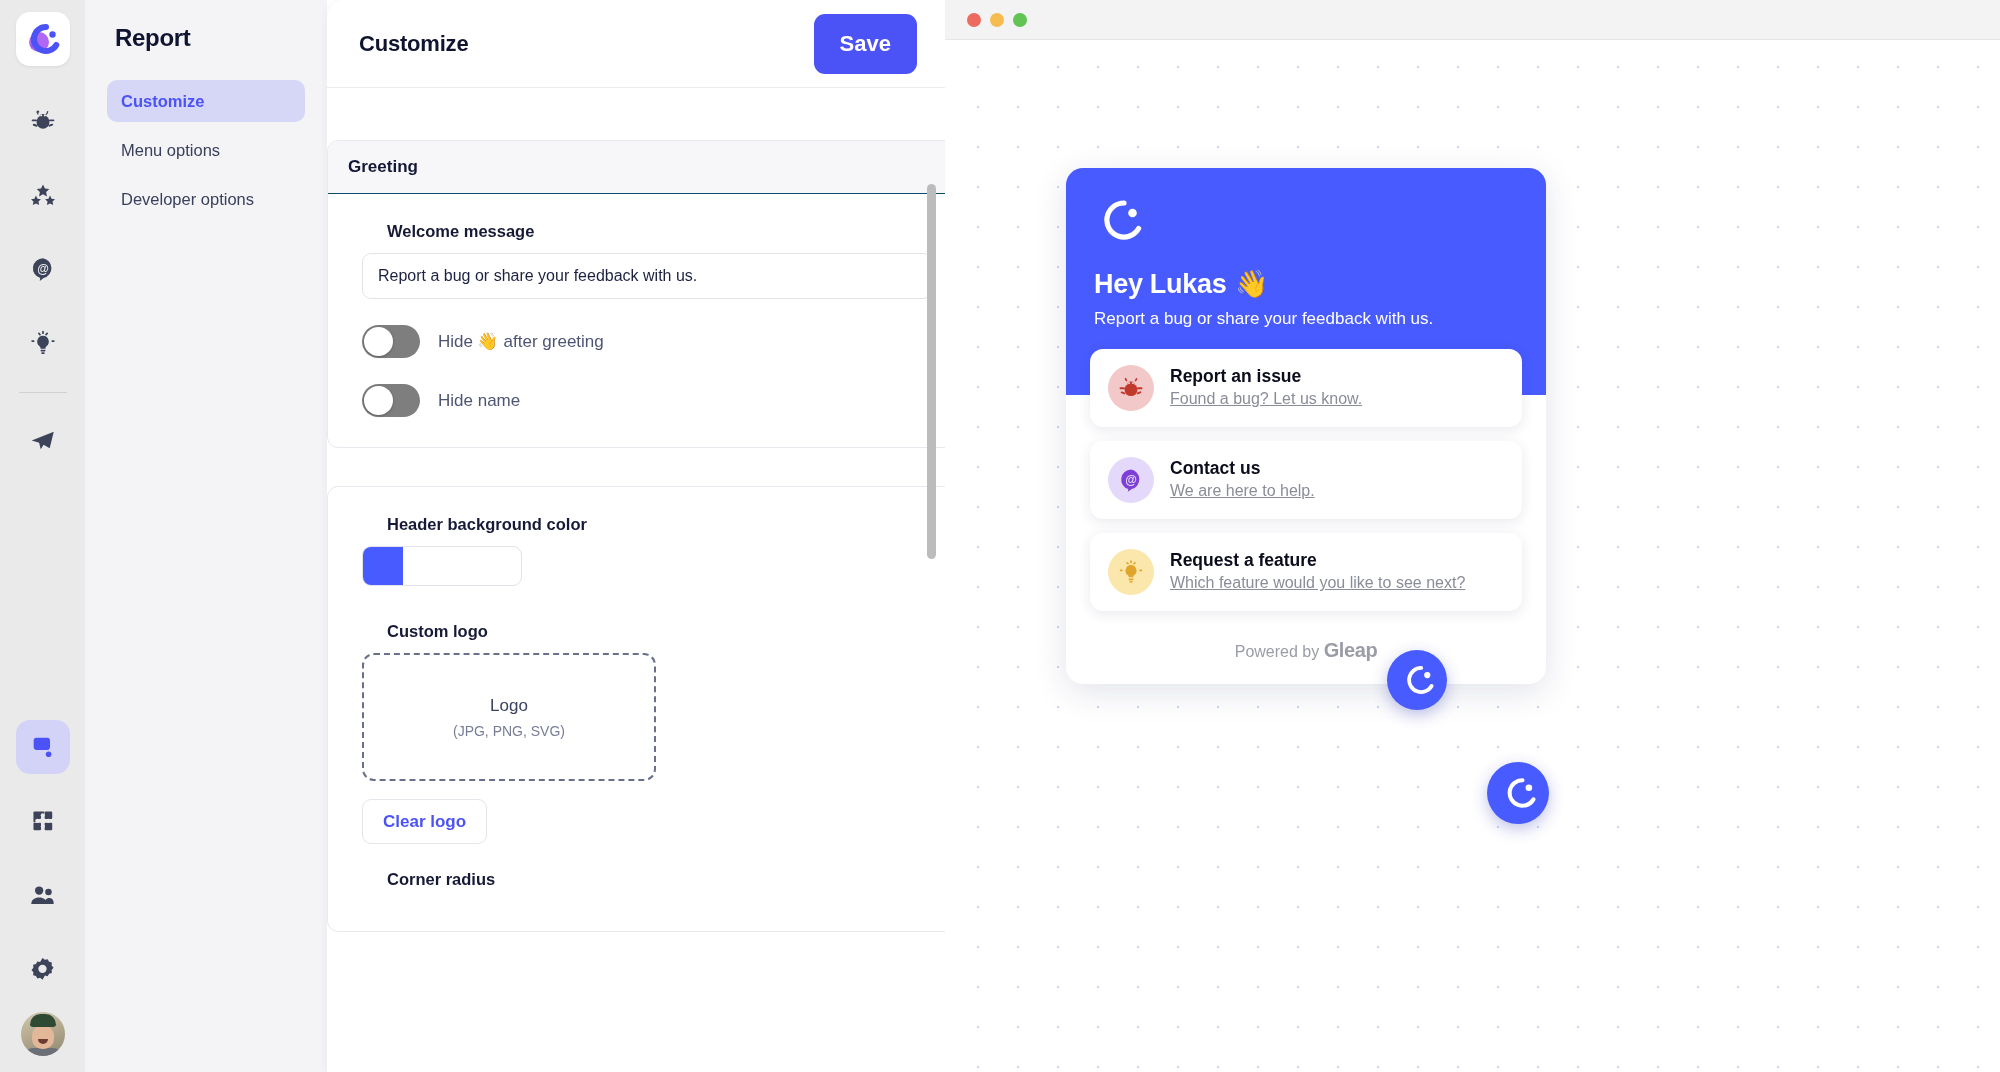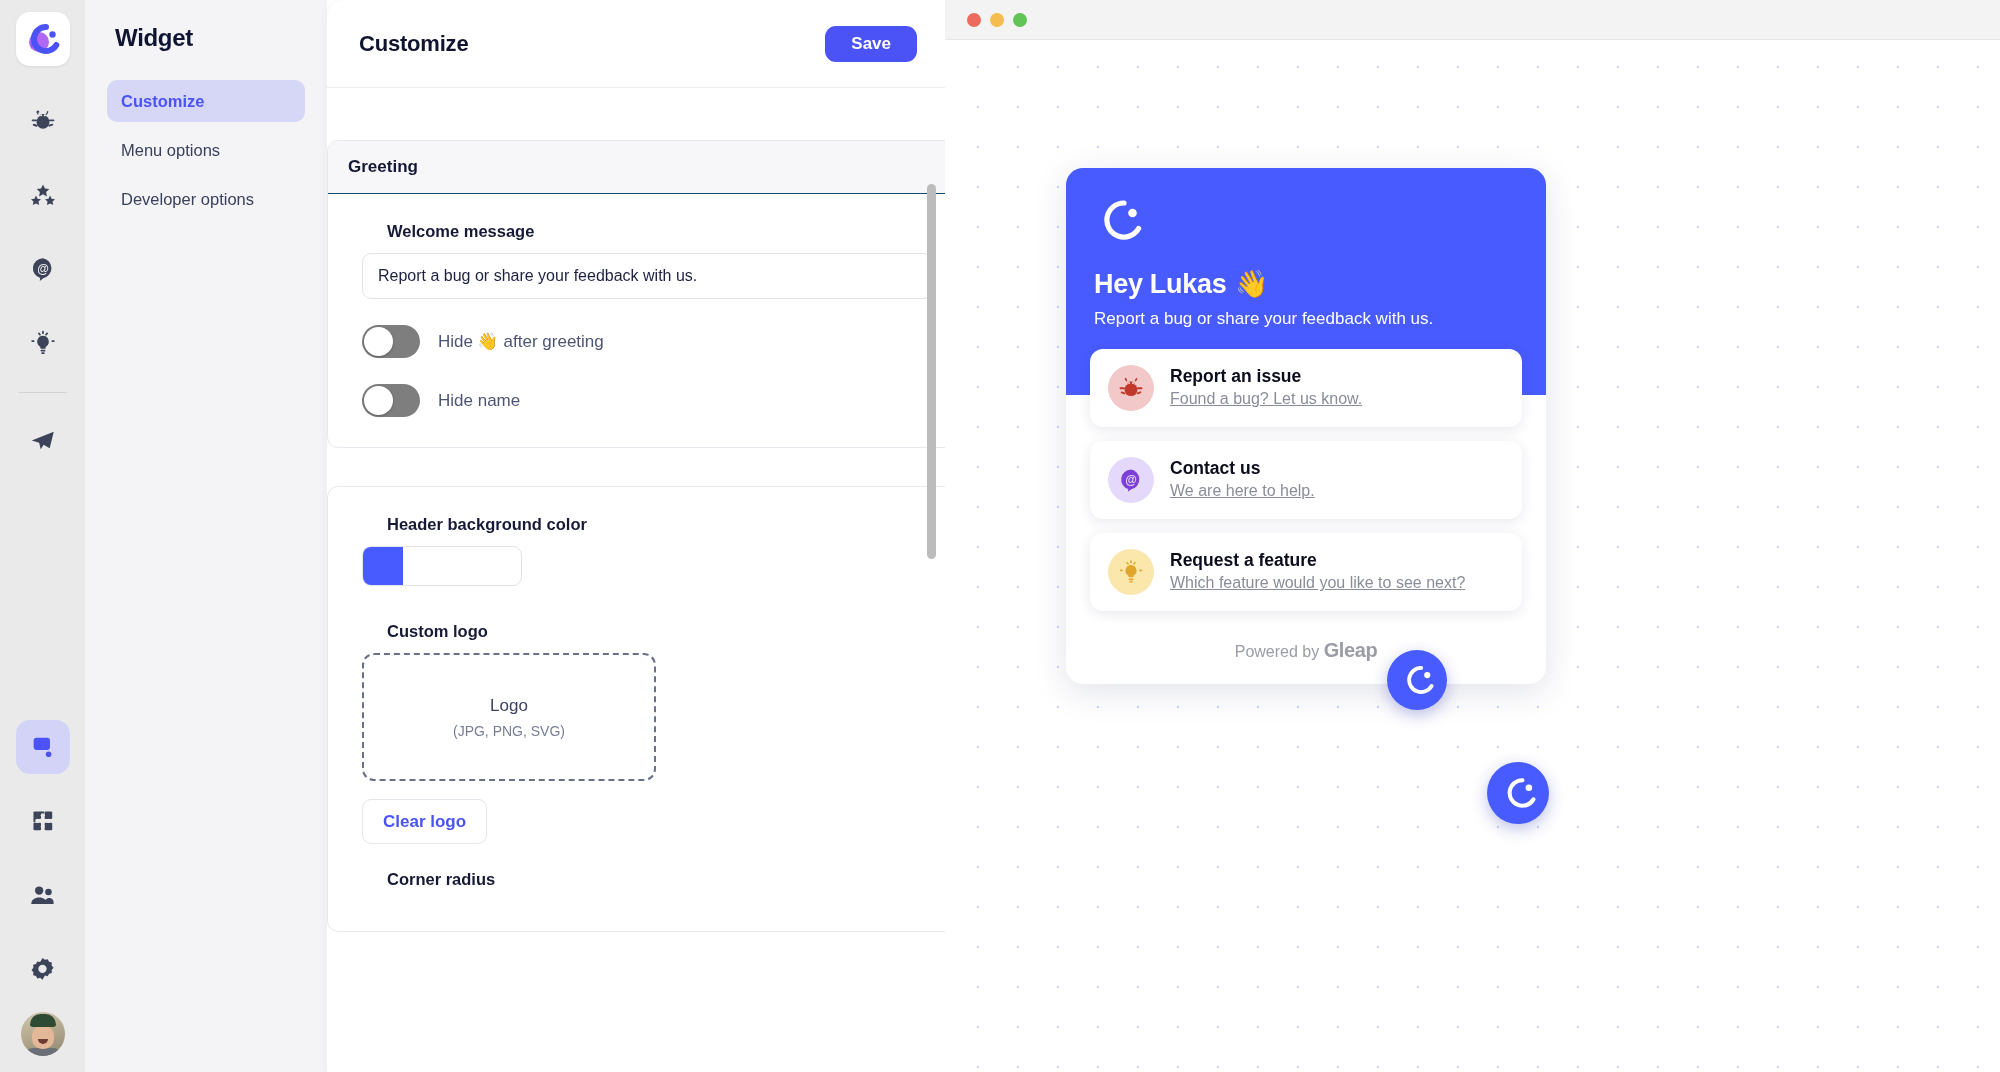--- a/index.html
+++ b/index.html
@@ -93,22 +93,22 @@
   .main-header {
     height: 88px; border-bottom: 1px solid #ececf0;
     display: flex; align-items: center; justify-content: space-between;
     padding: 0 28px 0 32px;
   }
   .main-title {
     font-size: 22px; font-weight: 700; color: #10142f; letter-spacing: -.2px;
   }
   .save-btn {
     background: #4b53f6; color: #fff; border: none;
-    font-size: 17px; font-weight: 600;
-    padding: 0 26px; height: 36px; border-radius: 11px;
+    font-size: 22px; font-weight: 600;
+    padding: 0 26px; height: 60px; border-radius: 11px;
     cursor: pointer; font-family: inherit;
   }
   .main-scroll {
     position: absolute; top: 88px; left: 0; right: 0; bottom: 0;
     overflow: hidden;
   }
   .scroll-inner { padding: 52px 0 0 0; }
 
   .card {
     width: 640px; margin: 0 auto 38px auto;
@@ -365,21 +365,21 @@
 
     <div class="rail-avatar">
       <div class="body"></div>
       <div class="face"></div>
       <div class="cap"></div>
       <div class="mouth"></div>
     </div>
   </div>
 
   <div class="subnav">
-    <div class="subnav-title">Widget</div>
+    <div class="subnav-title">Report</div>
     <div class="subnav-list">
       <div class="subnav-item active">
         <span>Customize</span>
       </div>
       <div class="subnav-item">
         <span>Menu options</span>
       </div>
       <div class="subnav-item">
         <span>Developer options</span>
       </div>

